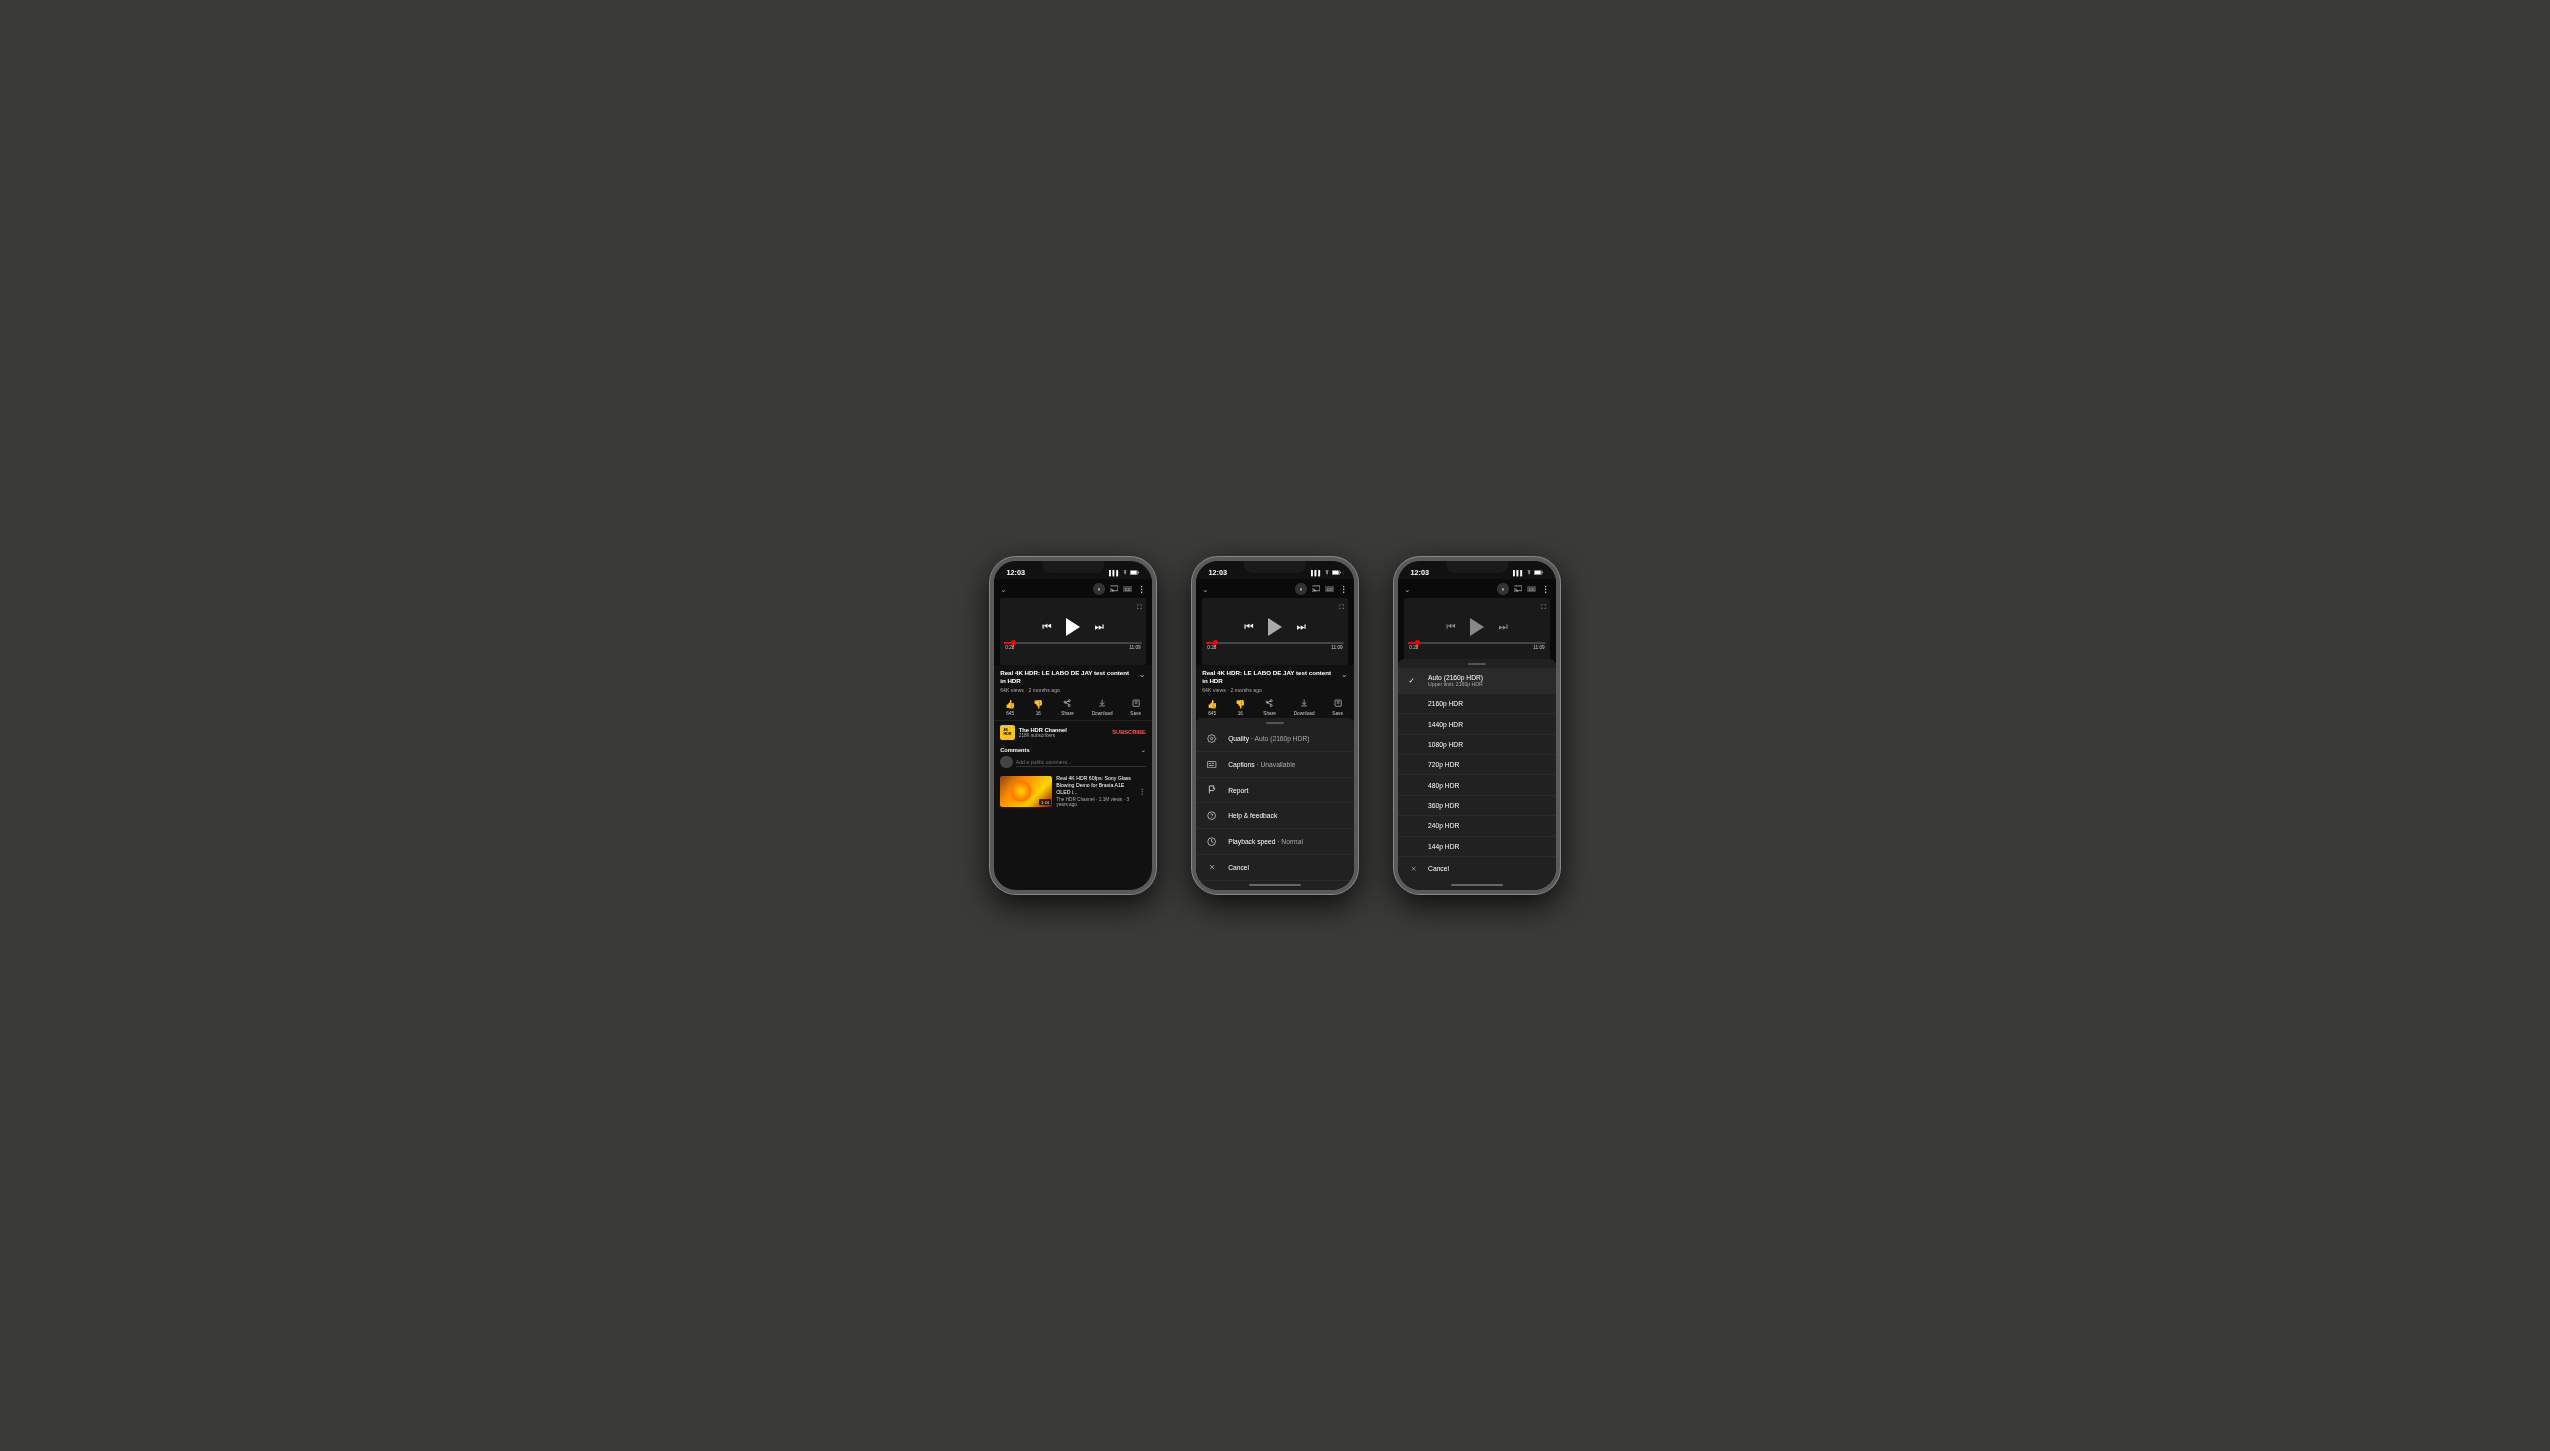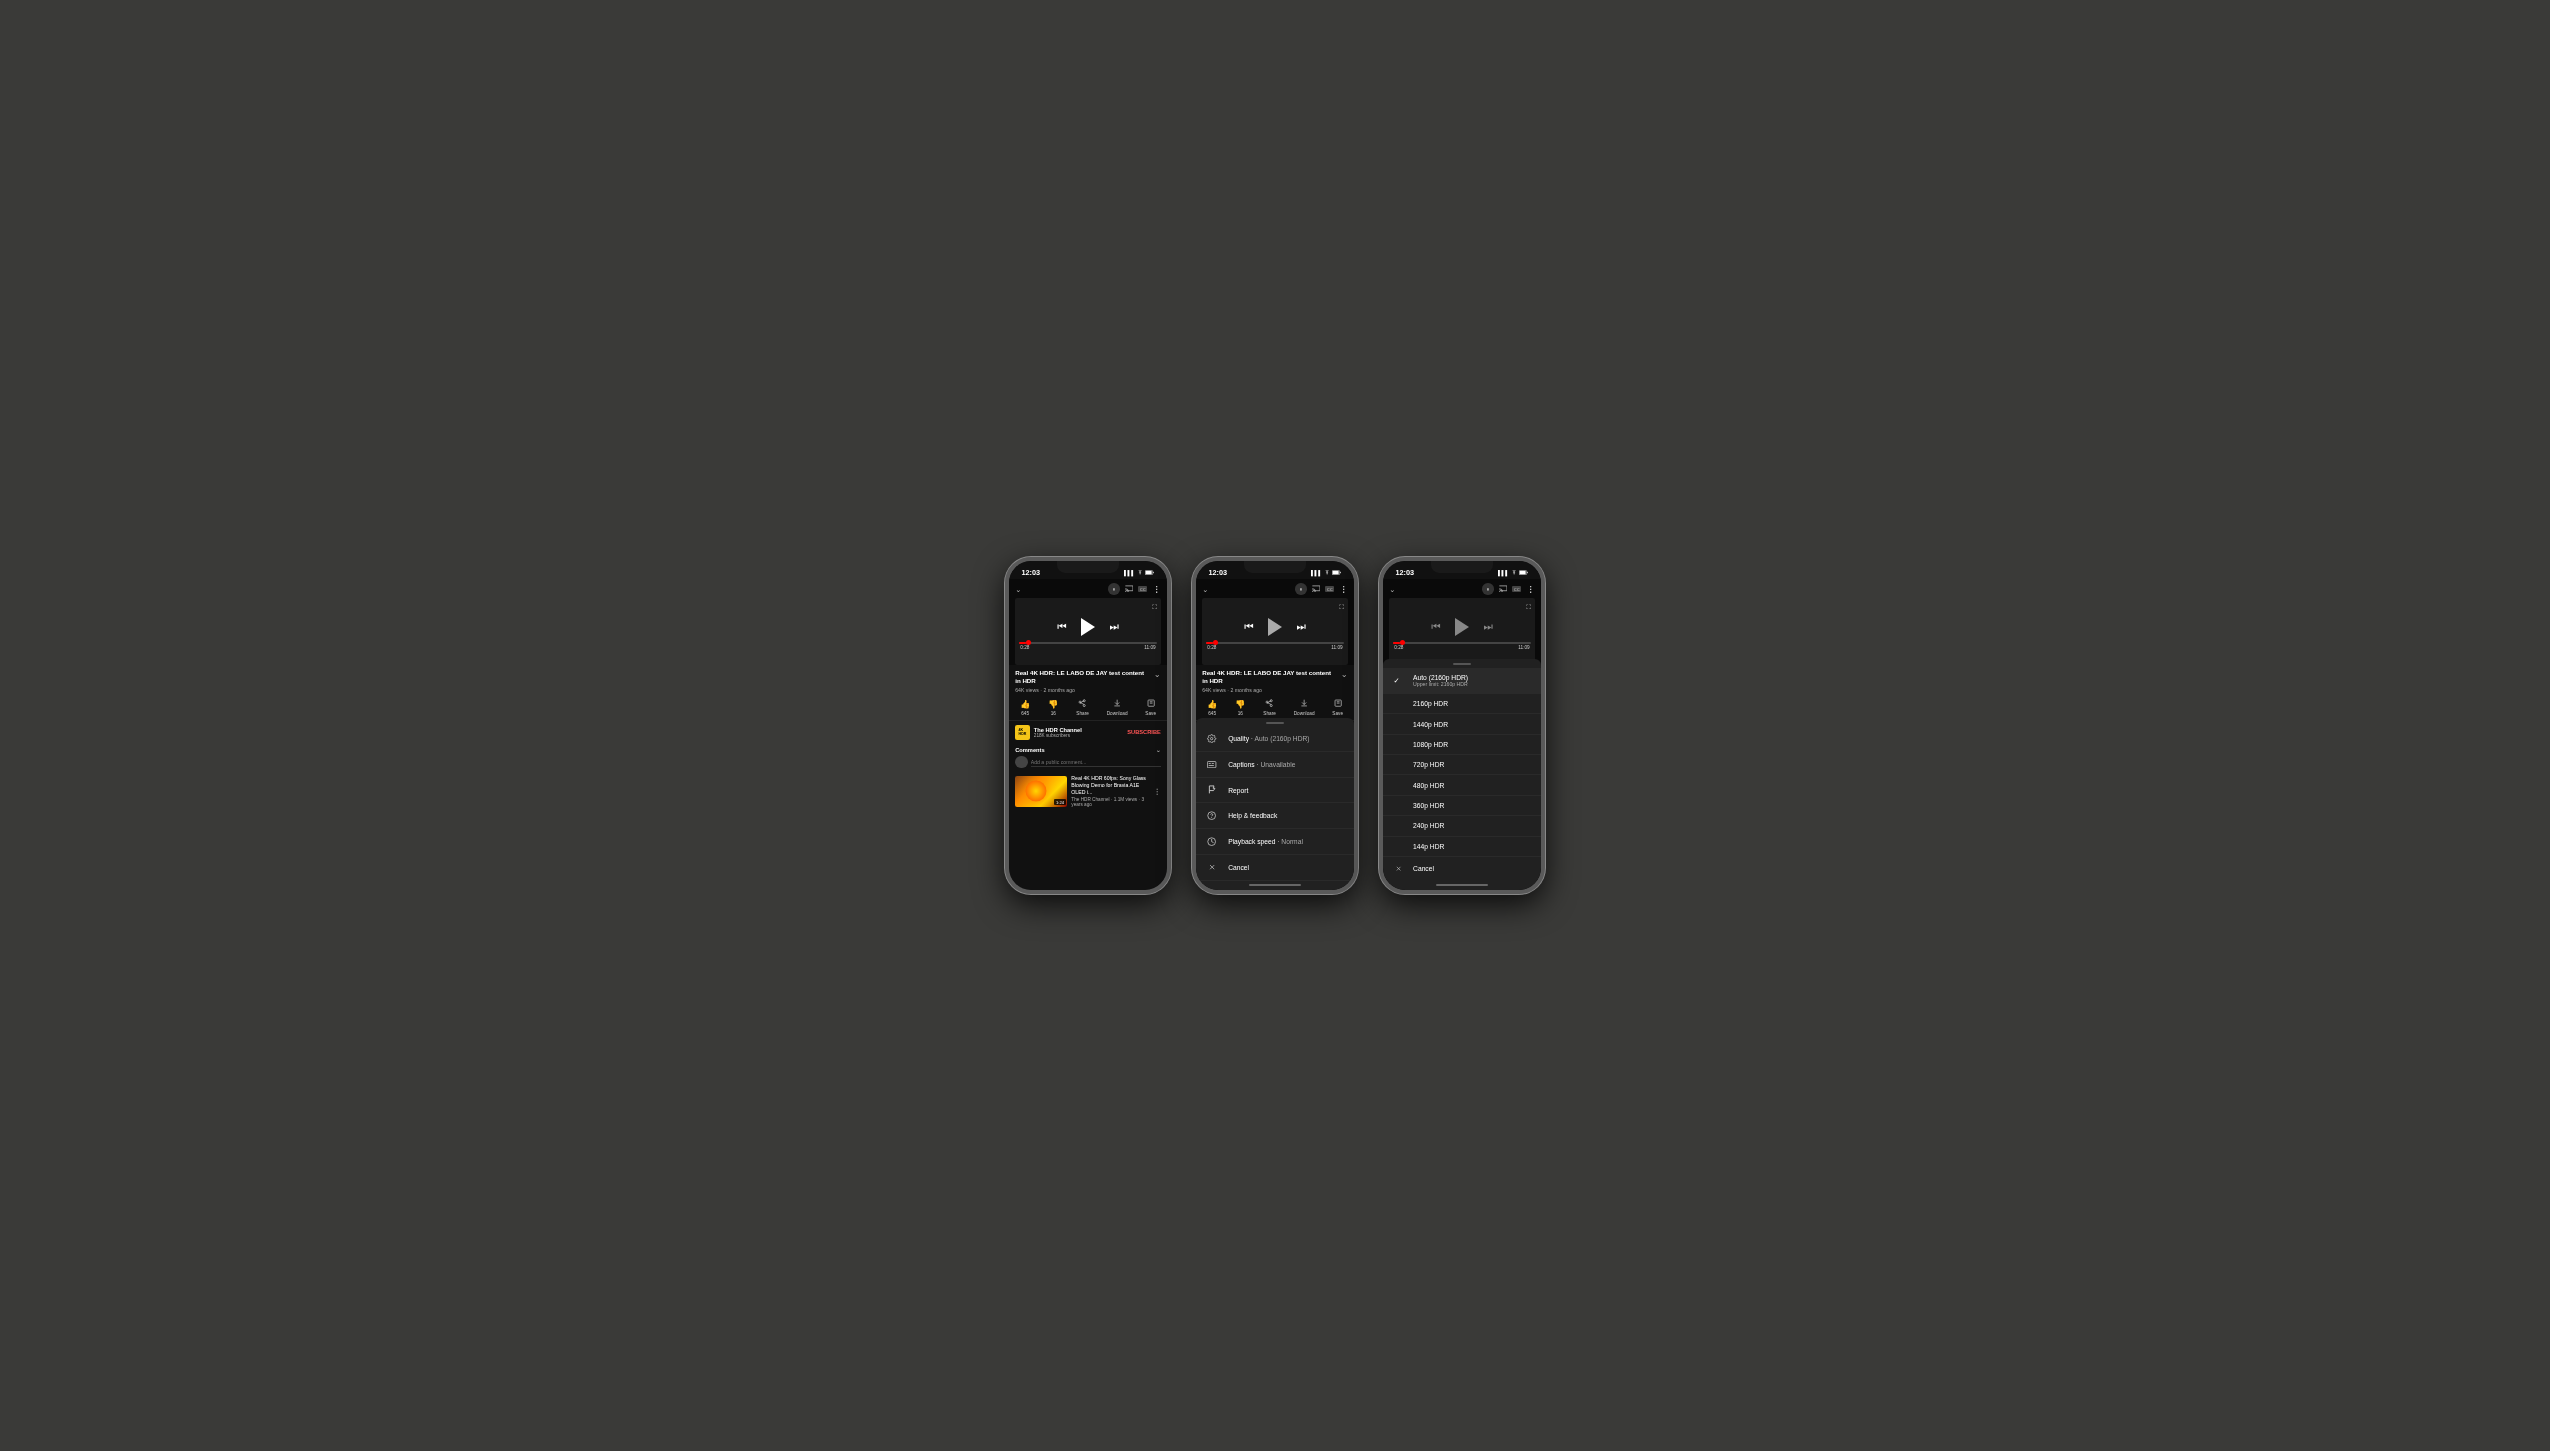--- a/index.html
+++ b/index.html
@@ -7,21 +7,21 @@
       background: #3a3a38;
       display: flex;
       justify-content: center;
       align-items: center;
       min-height: 100vh;
       font-family: -apple-system, 'Helvetica Neue', sans-serif;
       padding: 10.4px;
     }
     .phones-container {
       display: flex;
-      gap: 21px;
+      gap: 36px;
       align-items: center;
       justify-content: center;
     }
     .phone-wrapper {
       position: relative;
       width: 166px;
     }
     .phone-frame {
       position: relative;
       width: 166px;

